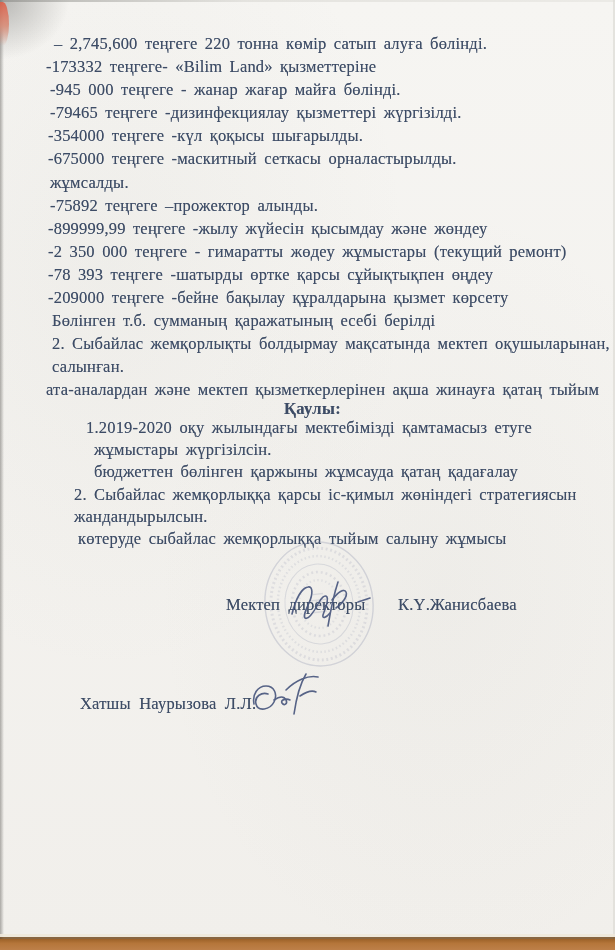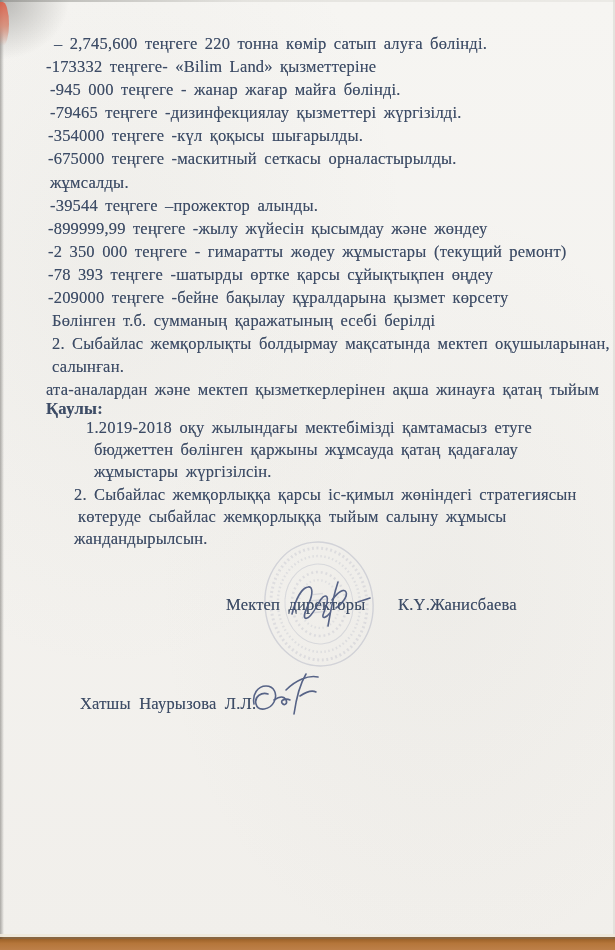--- a/index.html
+++ b/index.html
@@ -20,21 +20,21 @@
   .mark-red{position:absolute;top:2px;left:0;width:9px;height:44px;border-radius:0 70% 70% 0 / 0 50% 50% 0;background:linear-gradient(to bottom,#df5b44,#d98a74 55%,rgba(217,138,116,0));opacity:.85;}
   .paper-edge-light{position:absolute;left:0;right:0;bottom:13px;height:3px;background:#eee8da;opacity:.9;}
   .table-seam{position:absolute;left:0;right:0;bottom:11px;height:2px;background:#6e4418;opacity:.8;}
   .table-edge{position:absolute;left:0;right:0;bottom:0;height:11px;background:linear-gradient(to bottom,#9c6128,#b5763a 40%,#bd8049);}
   
   .text-block{position:absolute;top:34px;left:46px;right:36px;color:#3d4c66;
     font-size:16.5px;word-spacing:3px;letter-spacing:.2px;
     text-shadow:0 0 .6px rgba(61,76,102,.55);}
   .line{height:23.1px;white-space:nowrap;}
   .ind2{padding-left:2px;}.ind4{padding-left:4px;}.ind6{padding-left:6px;}.ind8{padding-left:8px;}
-  .heading{height:19px;margin-top:-5px;font-weight:bold;letter-spacing:.4px;white-space:nowrap;}
+  .heading{height:19px;margin-top:-5px;text-align:center;font-weight:bold;letter-spacing:.4px;white-space:nowrap;}
   .res{height:22.4px;white-space:nowrap;}
   .rind28{padding-left:28px;}.rind32{padding-left:32px;}.rind40{padding-left:40px;}.rind48{padding-left:48px;}
   
   .sig-row{position:absolute;left:46px;right:36px;color:#3d4c66;font-size:16.5px;
     word-spacing:4px;letter-spacing:.2px;text-shadow:0 0 .6px rgba(61,76,102,.55);}
   .director-row{top:595px;}
   .director-row .lbl{position:absolute;left:132px;margin-left:48px;}
   .director-row .nm{position:absolute;left:352px;}
   .secretary-row{top:694px;}
   .secretary-row .lbl{position:absolute;left:34px;}
@@ -49,38 +49,38 @@
 <div class="page">
 
   <div class="text-block">
     <div class="line ind8">– 2,745,600 теңгеге 220 тонна көмір сатып алуға бөлінді.</div>
     <div class="line">-173332 теңгеге- «Bilim Land» қызметтеріне</div>
     <div class="line ind4">-945 000 теңгеге - жанар жағар майға бөлінді.</div>
     <div class="line ind4">-79465 теңгеге -дизинфекциялау қызметтері жүргізілді.</div>
     <div class="line ind2">-354000 теңгеге -күл қоқысы шығарылды.</div>
     <div class="line ind2">-675000 теңгеге -маскитный сеткасы орналастырылды.</div>
     <div class="line ind4">жұмсалды.</div>
-    <div class="line ind4">-39544 теңгеге –прожектор алынды.</div>
+    <div class="line ind4">-75892 теңгеге –прожектор алынды.</div>
     <div class="line ind2">-899999,99 теңгеге -жылу жүйесін қысымдау және жөндеу</div>
     <div class="line ind2">-2 350 000 теңгеге - гимаратты жөдеу жұмыстары (текущий ремонт)</div>
     <div class="line ind2">-78 393 теңгеге -шатырды өртке қарсы сұйықтықпен өңдеу</div>
     <div class="line ind2">-209000 теңгеге -бейне бақылау құралдарына қызмет көрсету</div>
     <div class="line ind6">Бөлінген т.б. сумманың қаражатының есебі берілді</div>
     <div class="line ind6">2. Сыбайлас жемқорлықты болдырмау мақсатында мектеп оқушыларынан,</div>
     <div class="line ind6">салынған.</div>
     <div class="line">ата-аналардан және мектеп қызметкерлерінен ақша жинауға қатаң тыйым</div>
 
     <div class="heading">Қаулы:</div>
 
-    <div class="res rind40">1.2019-2018 оқу жылындағы мектебімізді қамтамасыз етуге</div>
+    <div class="res rind40">1.2019-2020 оқу жылындағы мектебімізді қамтамасыз етуге</div>
+    <div class="res rind48">жұмыстары жүргізілсін.</div>
     <div class="res rind48">бюджеттен бөлінген қаржыны жұмсауда қатаң қадағалау</div>
-    <div class="res rind48">жұмыстары жүргізілсін.</div>
     <div class="res rind28">2. Сыбайлас жемқорлыққа қарсы іс-қимыл жөніндегі стратегиясын</div>
+    <div class="res rind28">жандандырылсын.</div>
     <div class="res rind32">көтеруде сыбайлас жемқорлыққа тыйым салыну жұмысы</div>
-    <div class="res rind28">жандандырылсын.</div>
   </div>
 
   <svg id="stamp" class="sig-svg" width="118" height="132" viewBox="0 0 118 132">
     <g transform="rotate(-6 59 66)" fill="none" stroke="#8d93ad">
       <ellipse cx="59" cy="66" rx="54" ry="62" stroke-width="1.4" opacity="0.5"></ellipse>
       <ellipse cx="59" cy="66" rx="48" ry="56" stroke-width="3" stroke-dasharray="2 2.6" opacity="0.30"></ellipse>
       <ellipse cx="59" cy="66" rx="41" ry="48" stroke-width="2.4" stroke-dasharray="1.6 2.4" opacity="0.28"></ellipse>
       <ellipse cx="59" cy="66" rx="34" ry="40" stroke-width="1" opacity="0.40"></ellipse>
       <ellipse cx="59" cy="66" rx="27" ry="32" stroke-width="2.6" stroke-dasharray="2 2.8" opacity="0.30"></ellipse>
       <ellipse cx="59" cy="66" rx="20" ry="24" stroke-width="2.2" stroke-dasharray="1.5 2.5" opacity="0.26"></ellipse>

